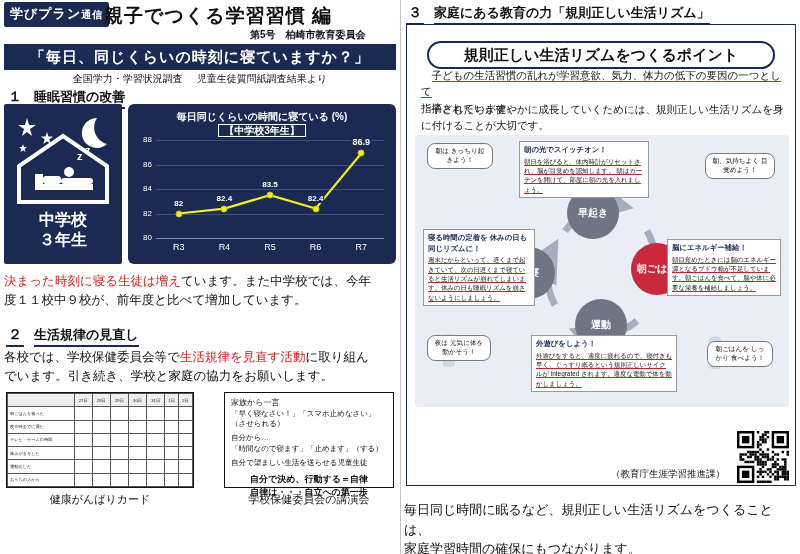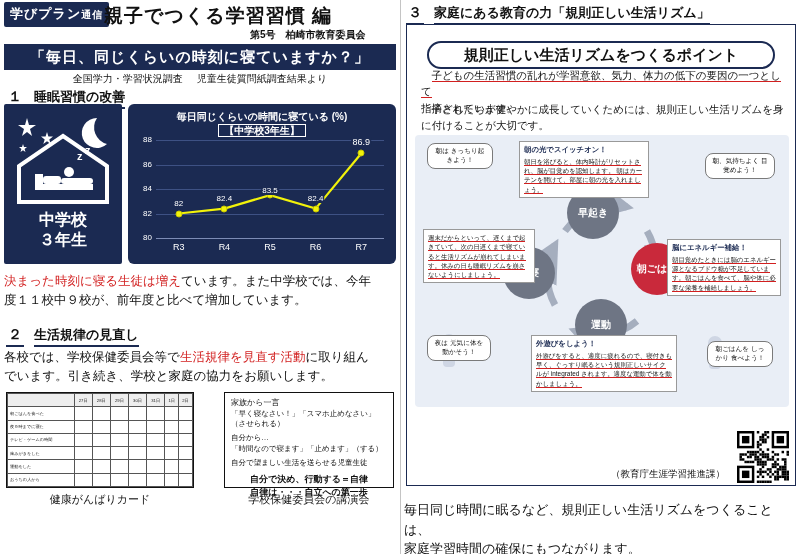--- a/index.html
+++ b/index.html
@@ -105,21 +105,21 @@
     position:absolute; top:102px; font-size:9px; color:#fff;
     width:34px; text-align:center;
   }
   .plot .axis-b { position:absolute; left:0; top:98px; width:228px; border-top:1px solid #7d8cb5; }
   .pt {
     position:absolute; width:7px; height:7px; border-radius:50%;
     background:#f2f20a; border:1px solid #c9c900;
     transform:translate(-3.5px,-3.5px);
   }
   .plot .vlabel {
-    position:absolute; font-size:8px; font-weight:normal; color:#fff;
+    position:absolute; font-size:8px; font-weight:bold; color:#fff;
     background:#1b2a52; padding:0 1px;
     transform:translate(-50%,-100%);
   }
   .plot .vlabel.big { font-size:9px; }
   .plot svg { position:absolute; left:0; top:0; }
 
   .p1-text {
     position:absolute; left:4px; top:272px; width:392px;
     font-size:12.5px; line-height:1.5; color:#111;
   }
@@ -298,21 +298,21 @@
           <svg width="228" height="98">
             <polyline points="22.8,73.5 68.4,68.59999999999994 114,55.125 159.6,68.59999999999994 205.20000000000002,13.474999999999937" fill="none" stroke="#f2f20a" stroke-width="2.2"></polyline>
           </svg>
           <div class="pt" style="left: 22.8px; top: 73.5px;"></div>
           <div class="vlabel" style="left: 22.8px; top: 67.5px;">82</div>
           <div class="xlab" style="left: 5.8px;">R3</div>
           <div class="pt" style="left: 68.4px; top: 68.6px;"></div>
           <div class="vlabel" style="left: 68.4px; top: 62.6px;">82.4</div>
           <div class="xlab" style="left: 51.4px;">R4</div>
           <div class="pt" style="left: 114px; top: 55.125px;"></div>
-          <div class="vlabel" style="left: 114px; top: 49.125px; margin-top: 6px;">83.5</div>
+          <div class="vlabel" style="left: 114px; top: 49.125px;">83.5</div>
           <div class="xlab" style="left: 97px;">R5</div>
           <div class="pt" style="left: 159.6px; top: 68.6px;"></div>
           <div class="vlabel" style="left: 159.6px; top: 62.6px;">82.4</div>
           <div class="xlab" style="left: 142.6px;">R6</div>
           <div class="pt" style="left: 205.2px; top: 13.475px;"></div>
           <div class="vlabel big" style="left: 205.2px; top: 7.475px;">86.9</div>
           <div class="xlab" style="left: 188.2px;">R7</div>
         </div>
     </div>
   </div>
@@ -488,20 +488,21 @@
         </div>
         <div class="note" style="left:252px; top:104px; width:114px;">
           <span class="nh">脳にエネルギー補給！</span>
           <span class="rl">朝目覚めたときには脳のエネルギー源となるブドウ糖が不足しています。朝ごはんを食べて、脳や体に必要な栄養を補給しましょう。</span>
         </div>
         <div class="note" style="left:116px; top:200px; width:146px;">
           <span class="nh">外遊びをしよう！</span>
           <span class="rl">外遊びをすると、適度に疲れるので、寝付きも早く、ぐっすり眠るという規則正しいサイクルが integrated されます。適度な運動で体を動かしましょう。</span>
         </div>
         <div class="note" style="left:8px; top:94px; width:112px;">
+          <span class="nh">寝る時間の定着を 休みの日も同じリズムに！</span>
           <span class="rl">週末だからといって、遅くまで起きていて、次の日遅くまで寝ていると生活リズムが崩れてしまいます。休みの日も睡眠リズムを崩さないようにしましょう。</span>
         </div>
 
         <div class="bubble" style="left:12px; top:8px; width:66px;">朝は
 きっちり起きよう！</div>
         <div class="bubble" style="left:290px; top:18px; width:70px;">朝、気持ちよく
 目覚めよう！</div>
         <div class="bubble" style="left:12px; top:200px; width:64px;">夜は
 元気に体を
 動かそう！</div>

